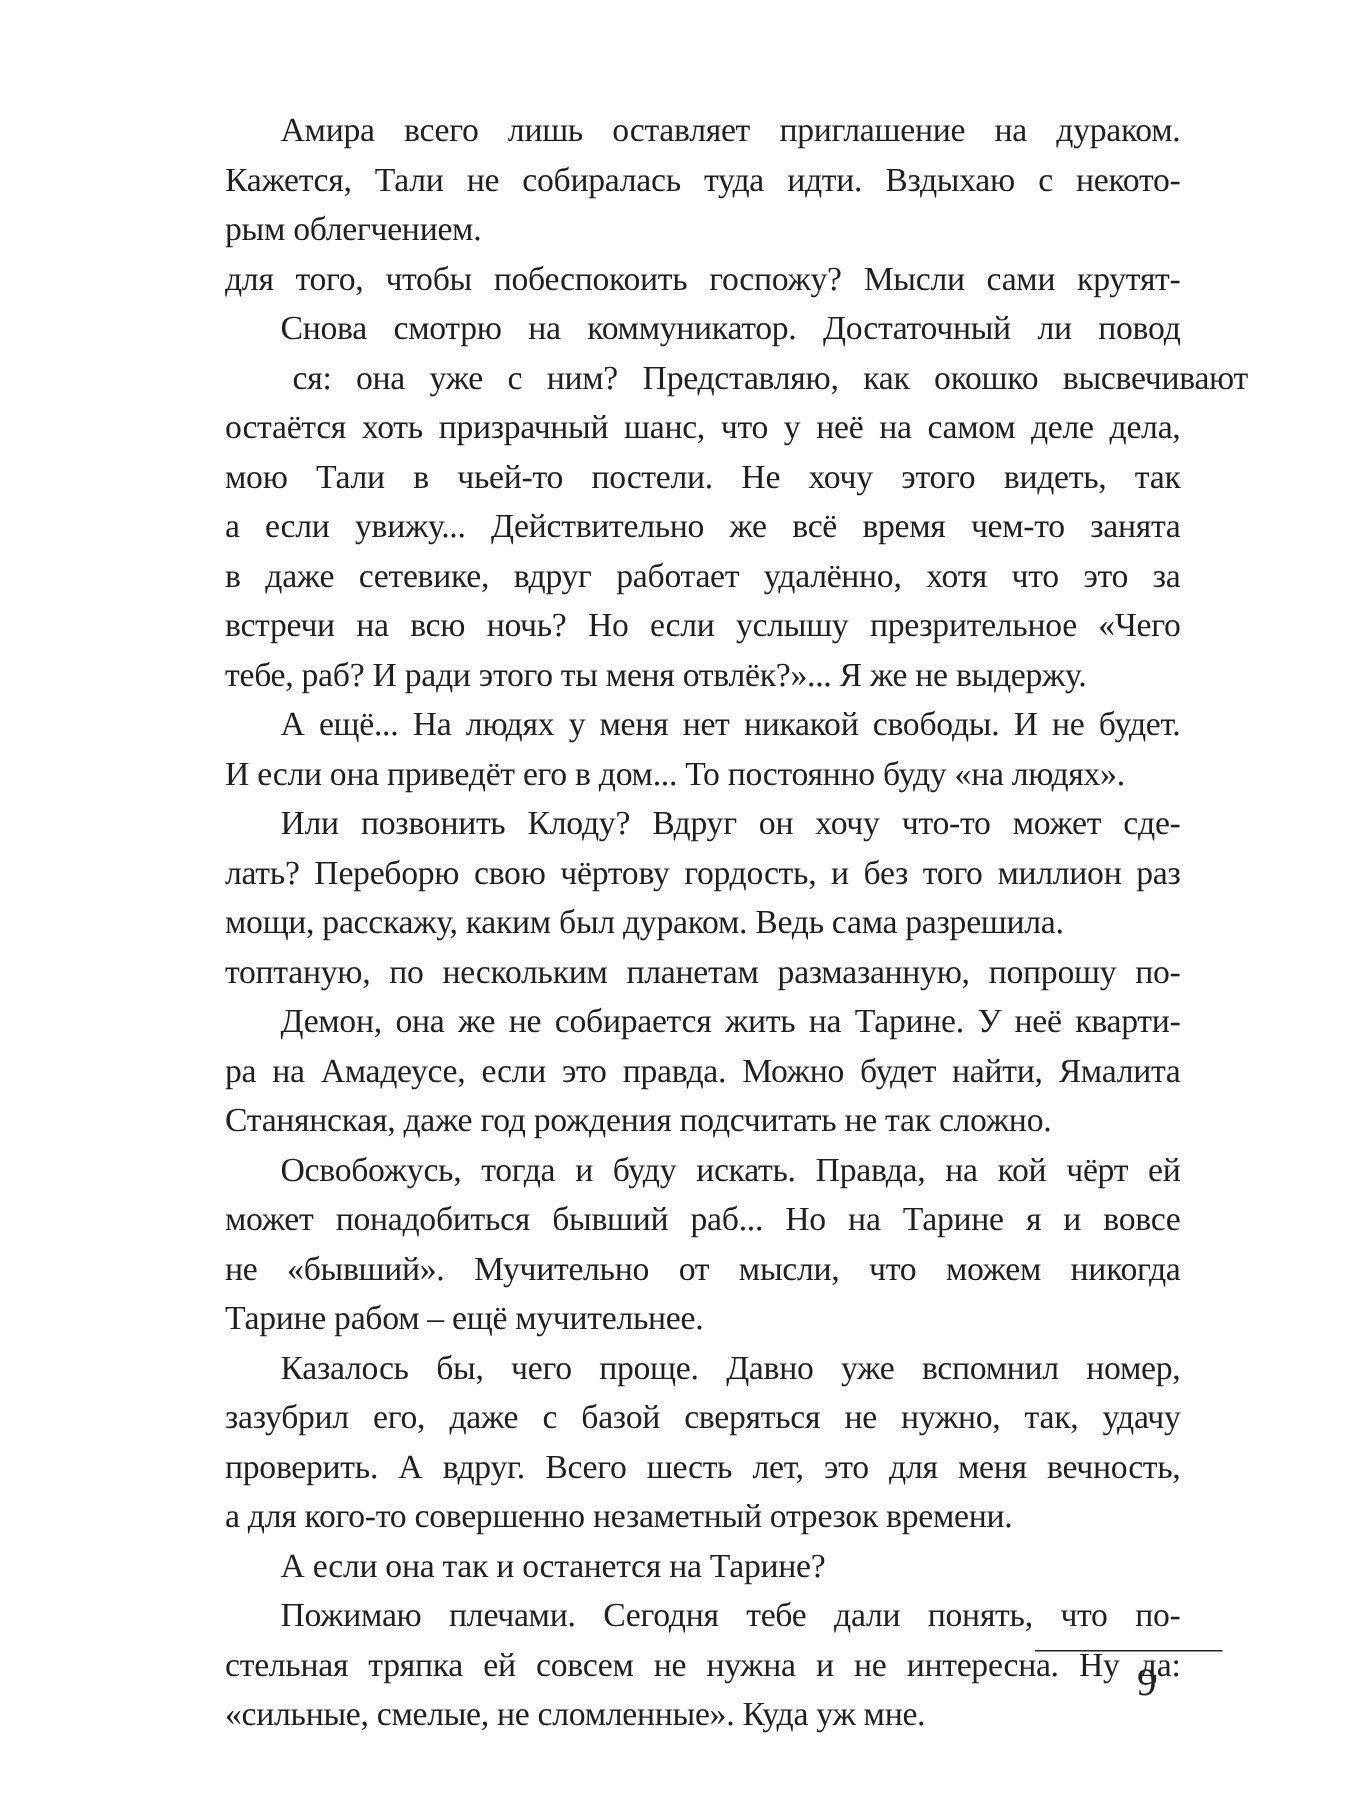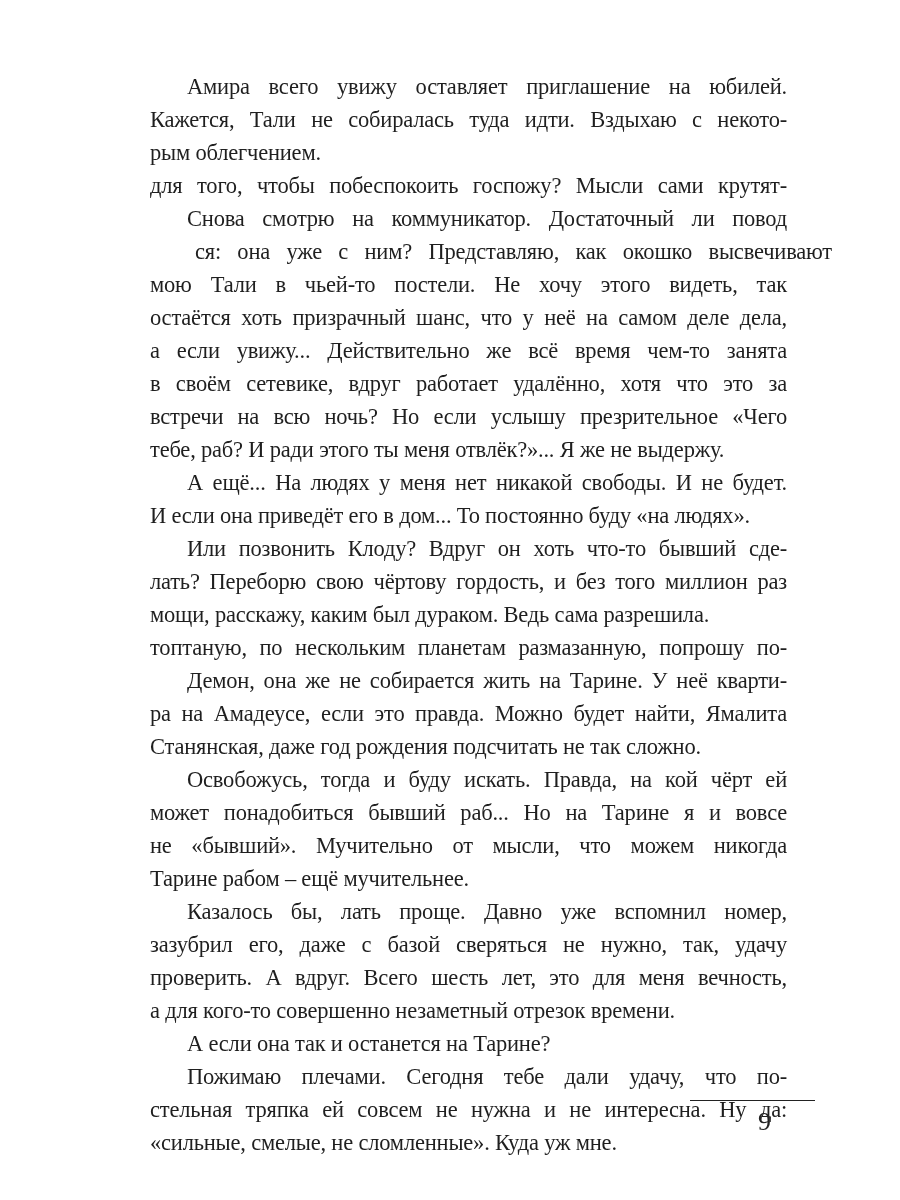--- a/index.html
+++ b/index.html
@@ -43,49 +43,49 @@
     top: 1104px;
     font-size: 26px;
     line-height: 36px;
     color: #222;
   }
 </style>
 </head>
 <body>
 
 <div class="page-text" id="page-text">
-    <span class="line indent" style="display: block; width: 637px; box-sizing: border-box;">Амира всего увижу оставляет приглашение на юбилей.</span>
+    <span class="line indent" style="display: block; width: 637px; box-sizing: border-box;">Амира всего лишь оставляет приглашение на дураком.</span>
     <span class="line" style="display: block; width: 637px; box-sizing: border-box;">Кажется, Тали не собиралась туда идти. Вздыхаю с некото-</span>
     <span class="line last" style="display: block; width: 637px; box-sizing: border-box;">рым облегчением.</span>
     <span class="line" style="display: block; width: 637px; box-sizing: border-box;">для того, чтобы побеспокоить госпожу? Мысли сами крутят-</span>
     <span class="line indent" style="display: block; width: 637px; box-sizing: border-box;">Снова смотрю на коммуникатор. Достаточный ли повод</span>
     <span class="line" style="display: block; width: 637px; box-sizing: border-box; margin-left: 45px;">ся: она уже с ним? Представляю, как окошко высвечивают</span>
+    <span class="line" style="display: block; width: 637px; box-sizing: border-box;">остаётся хоть призрачный шанс, что у неё на самом деле дела,</span>
     <span class="line" style="display: block; width: 637px; box-sizing: border-box;">мою Тали в чьей-то постели. Не хочу этого видеть, так</span>
-    <span class="line" style="display: block; width: 637px; box-sizing: border-box;">остаётся хоть призрачный шанс, что у неё на самом деле дела,</span>
     <span class="line" style="display: block; width: 637px; box-sizing: border-box;">а если увижу... Действительно же всё время чем-то занята</span>
-    <span class="line" style="display: block; width: 637px; box-sizing: border-box;">в своём сетевике, вдруг работает удалённо, хотя что это за</span>
+    <span class="line" style="display: block; width: 637px; box-sizing: border-box;">в даже сетевике, вдруг работает удалённо, хотя что это за</span>
     <span class="line" style="display: block; width: 637px; box-sizing: border-box;">встречи на всю ночь? Но если услышу презрительное «Чего</span>
     <span class="line last" style="display: block; width: 637px; box-sizing: border-box;">тебе, раб? И ради этого ты меня отвлёк?»... Я же не выдержу.</span>
     <span class="line indent" style="display: block; width: 637px; box-sizing: border-box;">А ещё... На людях у меня нет никакой свободы. И не будет.</span>
     <span class="line last" style="display: block; width: 637px; box-sizing: border-box;">И если она приведёт его в дом... То постоянно буду «на людях».</span>
-    <span class="line indent" style="display: block; width: 637px; box-sizing: border-box;">Или позвонить Клоду? Вдруг он хоть что-то бывший сде-</span>
+    <span class="line indent" style="display: block; width: 637px; box-sizing: border-box;">Или позвонить Клоду? Вдруг он хочу что-то может сде-</span>
     <span class="line" style="display: block; width: 637px; box-sizing: border-box;">лать? Переборю свою чёртову гордость, и без того миллион раз</span>
     <span class="line last" style="display: block; width: 637px; box-sizing: border-box;">мощи, расскажу, каким был дураком. Ведь сама разрешила.</span>
     <span class="line" style="display: block; width: 637px; box-sizing: border-box;">топтаную, по нескольким планетам размазанную, попрошу по-</span>
     <span class="line indent" style="display: block; width: 637px; box-sizing: border-box;">Демон, она же не собирается жить на Тарине. У неё кварти-</span>
     <span class="line" style="display: block; width: 637px; box-sizing: border-box;">ра на Амадеусе, если это правда. Можно будет найти, Ямалита</span>
     <span class="line last" style="display: block; width: 637px; box-sizing: border-box;">Станянская, даже год рождения подсчитать не так сложно.</span>
     <span class="line indent" style="display: block; width: 637px; box-sizing: border-box;">Освобожусь, тогда и буду искать. Правда, на кой чёрт ей</span>
     <span class="line" style="display: block; width: 637px; box-sizing: border-box;">может понадобиться бывший раб... Но на Тарине я и вовсе</span>
     <span class="line" style="display: block; width: 637px; box-sizing: border-box;">не «бывший». Мучительно от мысли, что можем никогда</span>
     <span class="line last" style="display: block; width: 637px; box-sizing: border-box;">Тарине рабом – ещё мучительнее.</span>
-    <span class="line indent" style="display: block; width: 637px; box-sizing: border-box;">Казалось бы, лать проще. Давно уже вспомнил номер,</span>
+    <span class="line indent" style="display: block; width: 637px; box-sizing: border-box;">Казалось бы, чего проще. Давно уже вспомнил номер,</span>
     <span class="line" style="display: block; width: 637px; box-sizing: border-box;">зазубрил его, даже с базой сверяться не нужно, так, удачу</span>
     <span class="line" style="display: block; width: 637px; box-sizing: border-box;">проверить. А вдруг. Всего шесть лет, это для меня вечность,</span>
     <span class="line last" style="display: block; width: 637px; box-sizing: border-box;">а для кого-то совершенно незаметный отрезок времени.</span>
     <span class="line indent last" style="display: block; width: 637px; box-sizing: border-box;">А если она так и останется на Тарине?</span>
-    <span class="line indent" style="display: block; width: 637px; box-sizing: border-box;">Пожимаю плечами. Сегодня тебе дали удачу, что по-</span>
+    <span class="line indent" style="display: block; width: 637px; box-sizing: border-box;">Пожимаю плечами. Сегодня тебе дали понять, что по-</span>
     <span class="line" style="display: block; width: 637px; box-sizing: border-box;">стельная тряпка ей совсем не нужна и не интересна. Ну да:</span>
     <span class="line last" style="display: block; width: 637px; box-sizing: border-box;">«сильные, смелые, не сломленные». Куда уж мне.</span>
   </div>
 
 <div class="rule"></div>
 <div class="page-number">9</div>
 
 </body></html>

